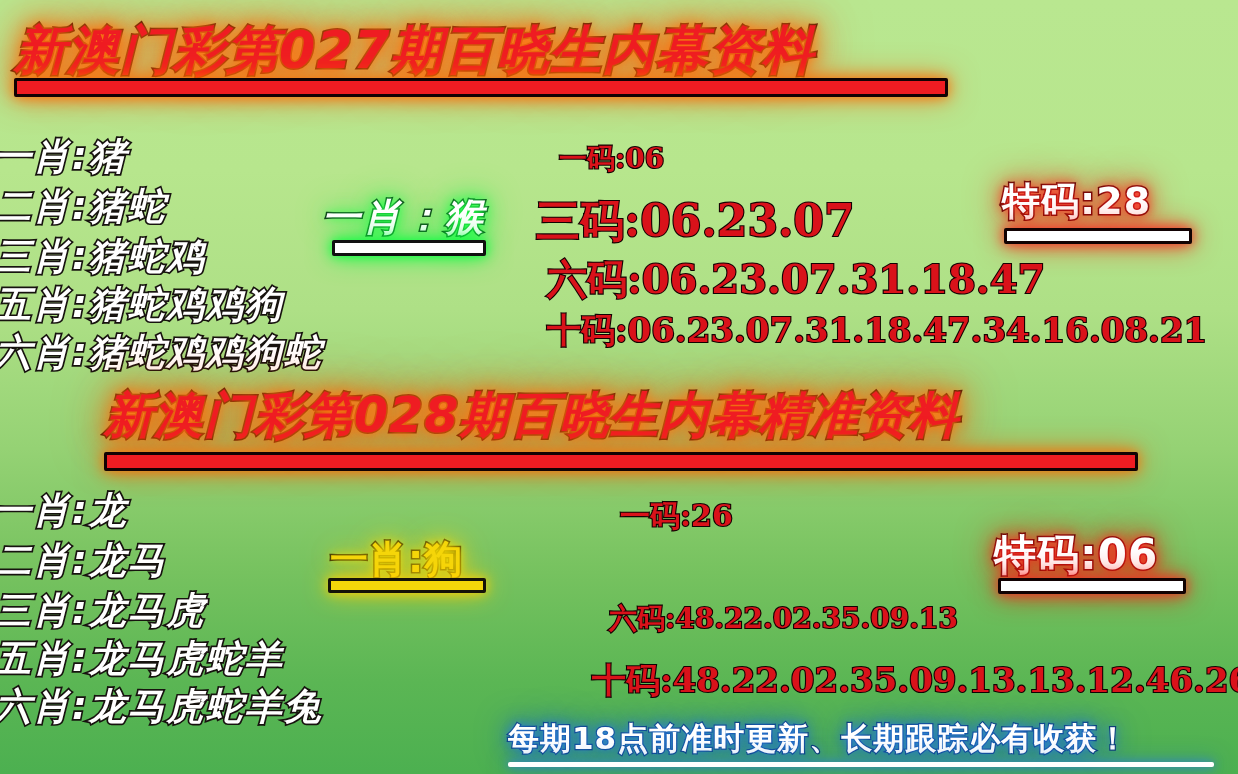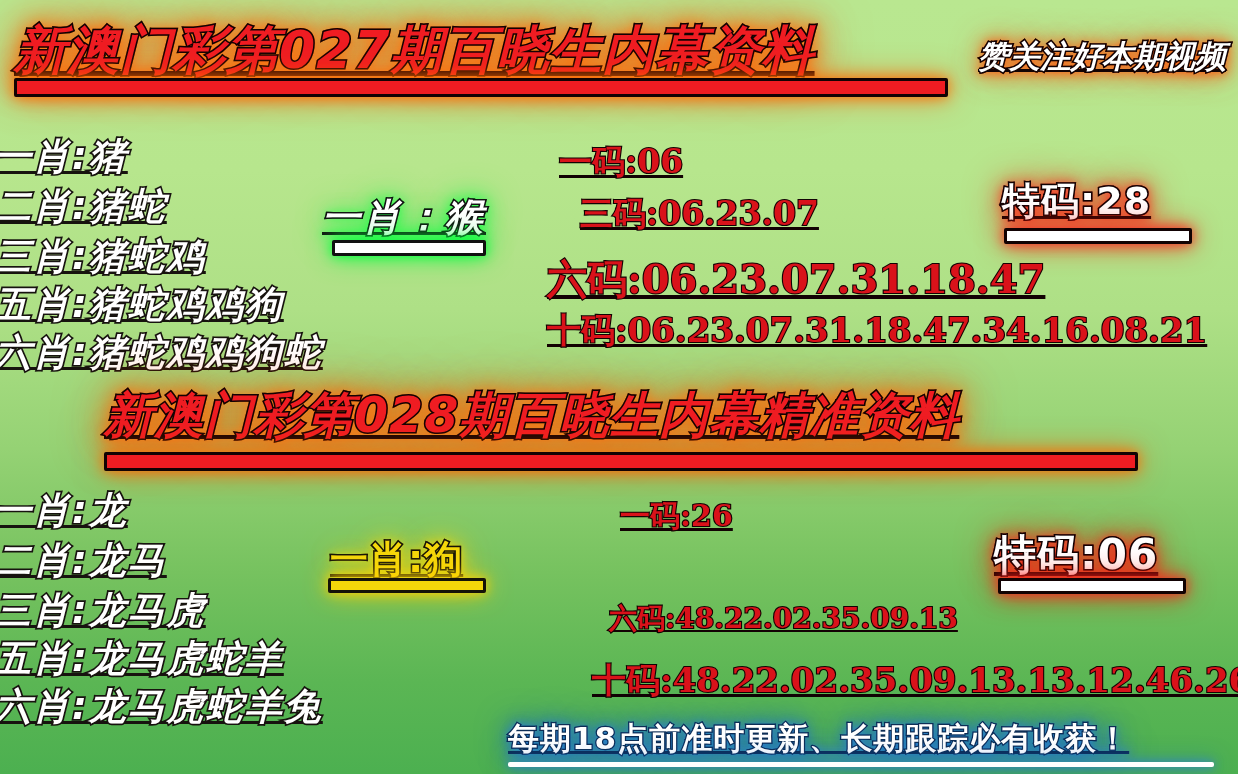--- a/index.html
+++ b/index.html
@@ -22,21 +22,21 @@
         #b9e790 0%,
         #b7e68d 22%,
         #aee086 40%,
         #95d274 58%,
         #76c25f 74%,
         #5bb654 88%,
         #4cb050 100%);
   }
 
   
-  .abs { position: absolute; white-space: nowrap; text-decoration: underline; }
+  .abs { position: absolute; white-space: nowrap; }
 
   
   .hdr {
     font-family: "DejaVu Sans", "Liberation Sans", sans-serif;
     font-weight: bold;
     font-style: italic;
     color: #ef1c22;
     letter-spacing: 1px;
     -webkit-text-stroke: 3px #120203;
     paint-order: stroke fill;
@@ -169,33 +169,32 @@
   }
 </style>
 </head>
 <body>
 
 <div id="poster">
 
   <div class="abs hdr" style="left:14px; top:16px; font-size:52px;">新澳门彩第027期百晓生内幕资料</div>
   <div class="abs hdr-bar" style="left:14px; top:78px; width:928px;"></div>
 
-  <div class="abs promo" style="left:978px; top:36px; font-size:31px;">赞关注好本期视频</div>
 
   <div class="abs zodiac" style="left:-6px; top:132px; font-size:37px;">一肖:猪</div>
   <div class="abs zodiac" style="left:-6px; top:182px; font-size:37px;">二肖:猪蛇</div>
   <div class="abs zodiac" style="left:-6px; top:232px; font-size:37px;">三肖:猪蛇鸡</div>
   <div class="abs zodiac" style="left:-6px; top:280px; font-size:37px;">五肖:猪蛇鸡鸡狗</div>
   <div class="abs zodiac" style="left:-6px; top:328px; font-size:37px;">六肖:猪蛇鸡鸡狗蛇</div>
 
   <div class="abs pick-green" style="left:322px; top:192px; font-size:38px;">一肖：猴</div>
   <div class="abs pick-green-bar" style="left:332px; top:240px; width:148px;"></div>
 
-  <div class="abs code" style="left:559px; top:140px; font-size:33px;">一码:06</div>
-  <div class="abs code" style="left:580px; top:192px; font-size:33px;">三码:06.23.07</div>
+  <div class="abs code" style="left:559px; top:140px; font-size:28px;">一码:06</div>
+  <div class="abs code" style="left:536px; top:192px; font-size:44px;">三码:06.23.07</div>
   <div class="abs code" style="left:547px; top:252px; font-size:40px;">六码:06.23.07.31.18.47</div>
   <div class="abs code" style="left:547px; top:308px; font-size:34px;">十码:06.23.07.31.18.47.34.16.08.21</div>
 
   <div class="abs special" style="left:1002px; top:176px; font-size:38px;">特码:28</div>
   <div class="abs special-bar" style="left:1004px; top:228px; width:182px;"></div>
 
   <div class="abs hdr" style="left:104px; top:383px; font-size:49px;">新澳门彩第028期百晓生内幕精准资料</div>
   <div class="abs hdr-bar" style="left:104px; top:452px; width:1028px;"></div>
 
   <div class="abs zodiac" style="left:-6px; top:486px; font-size:37px;">一肖:龙</div>

